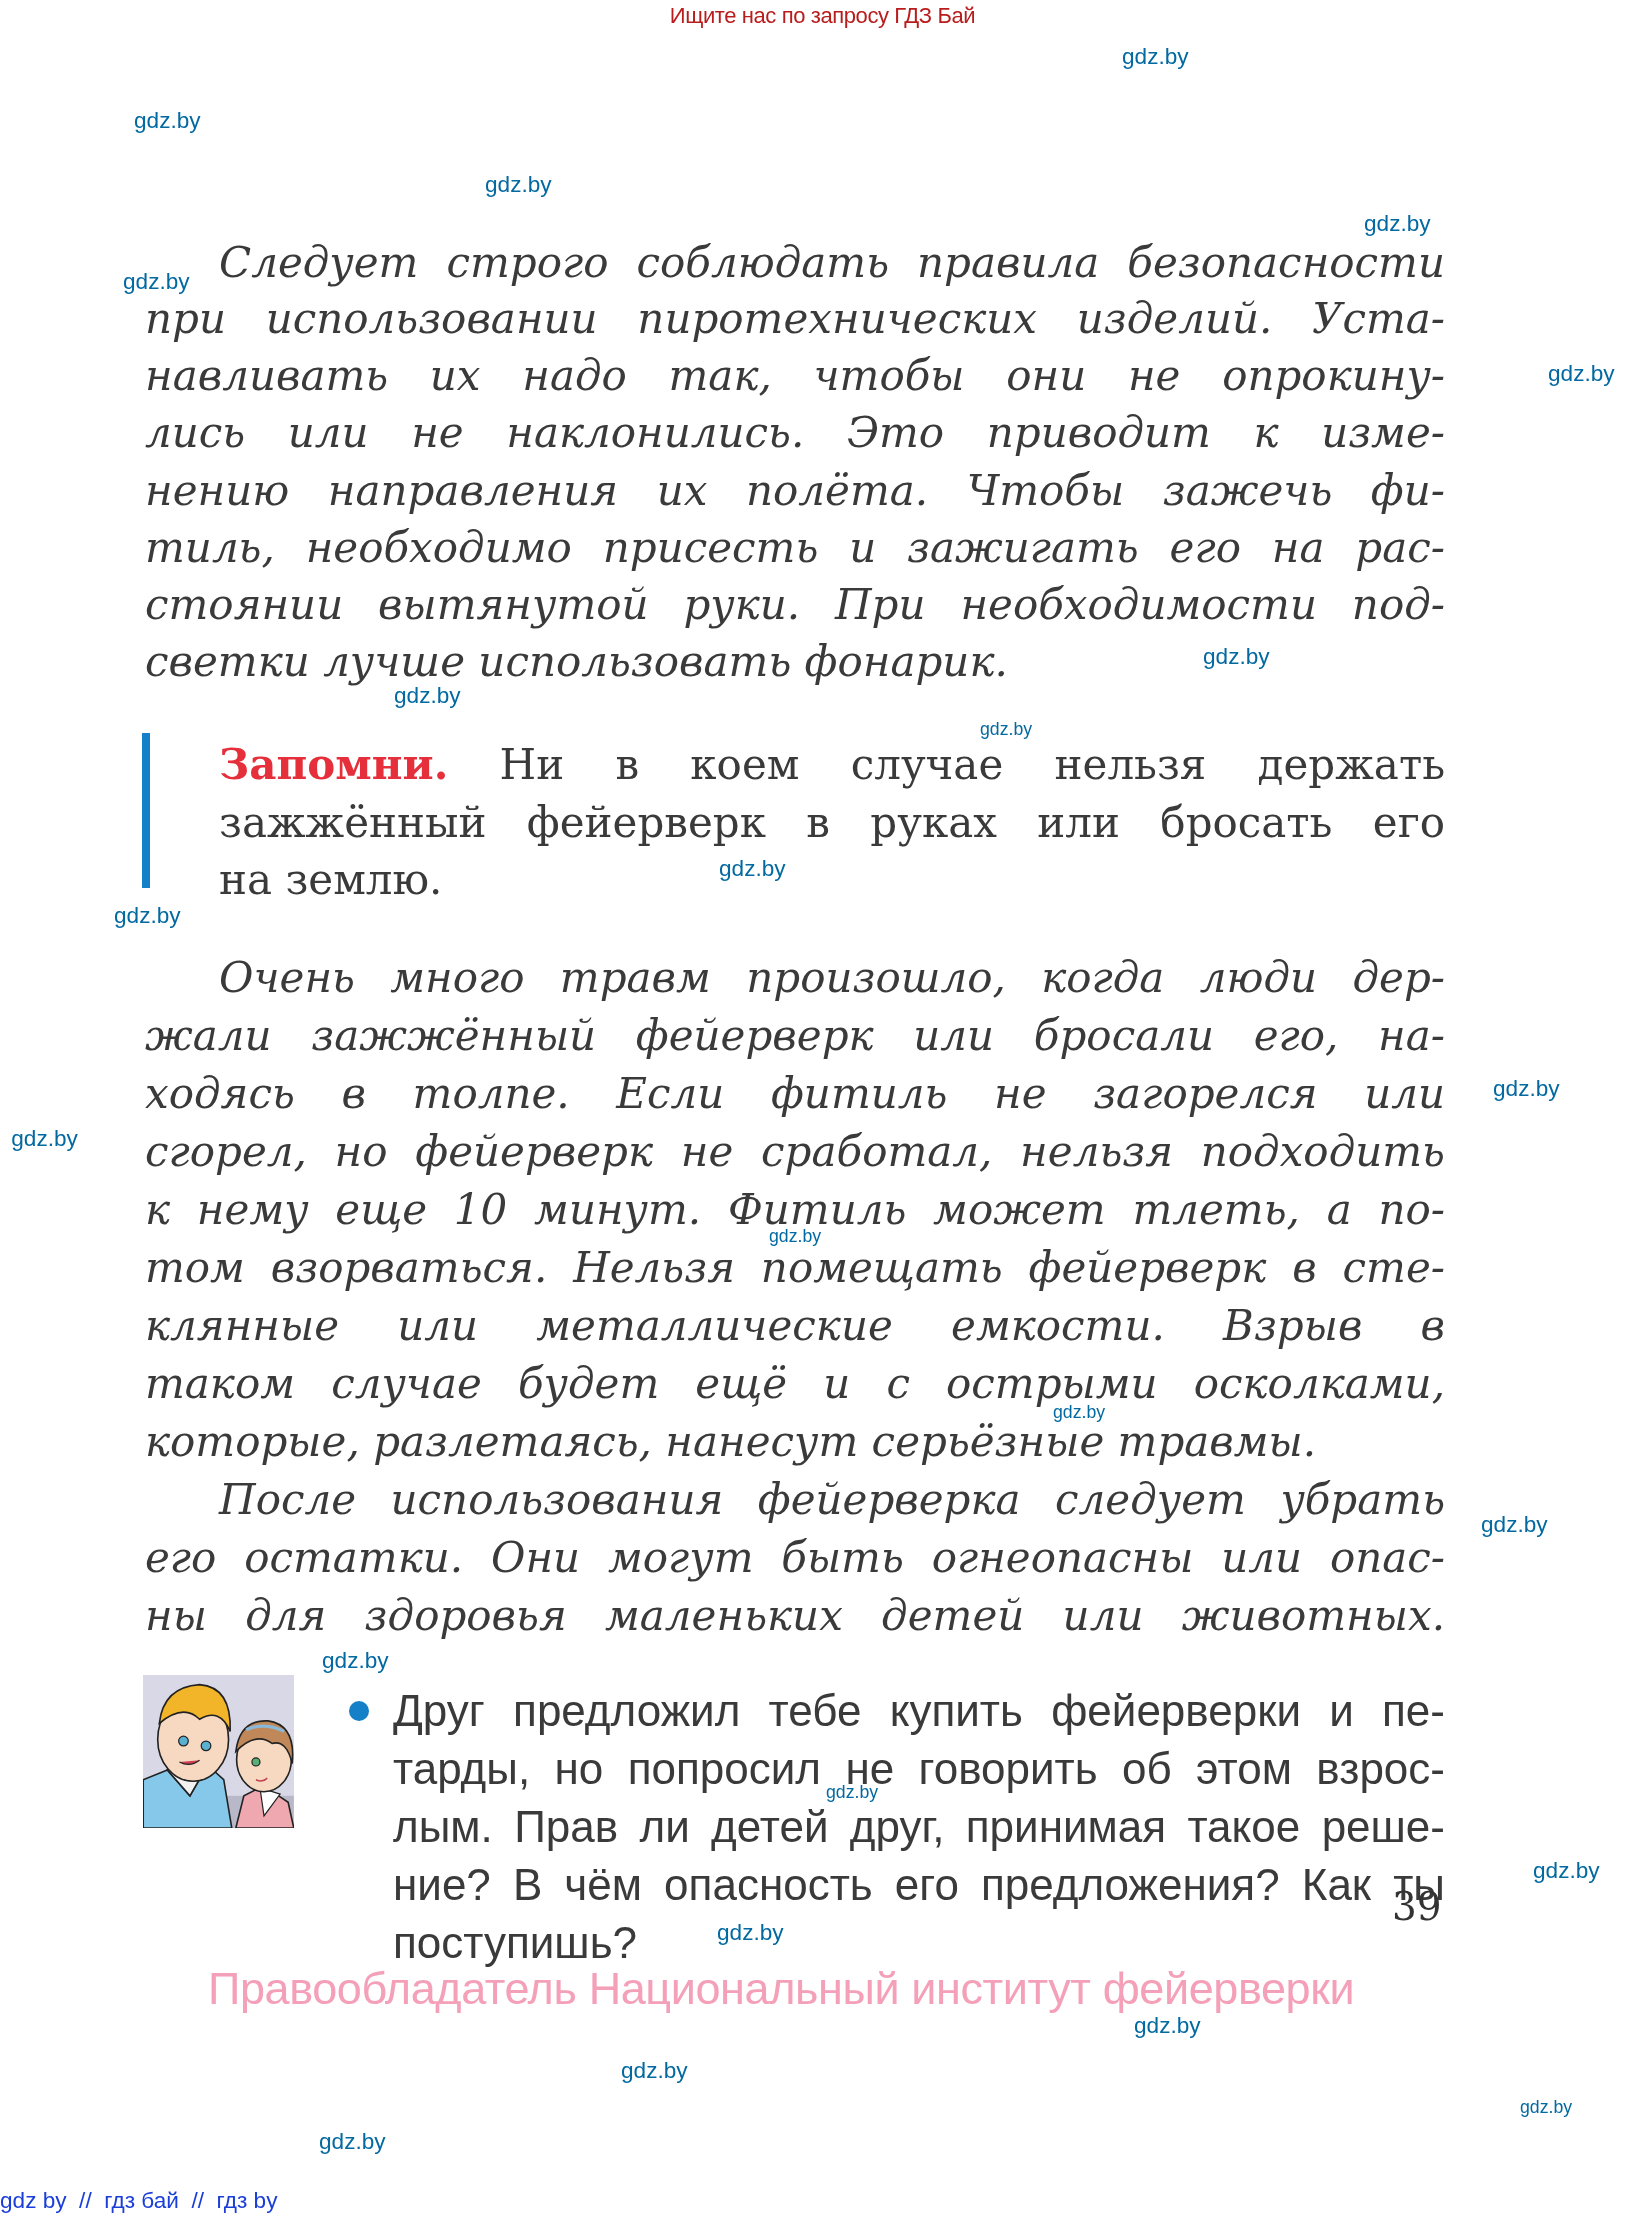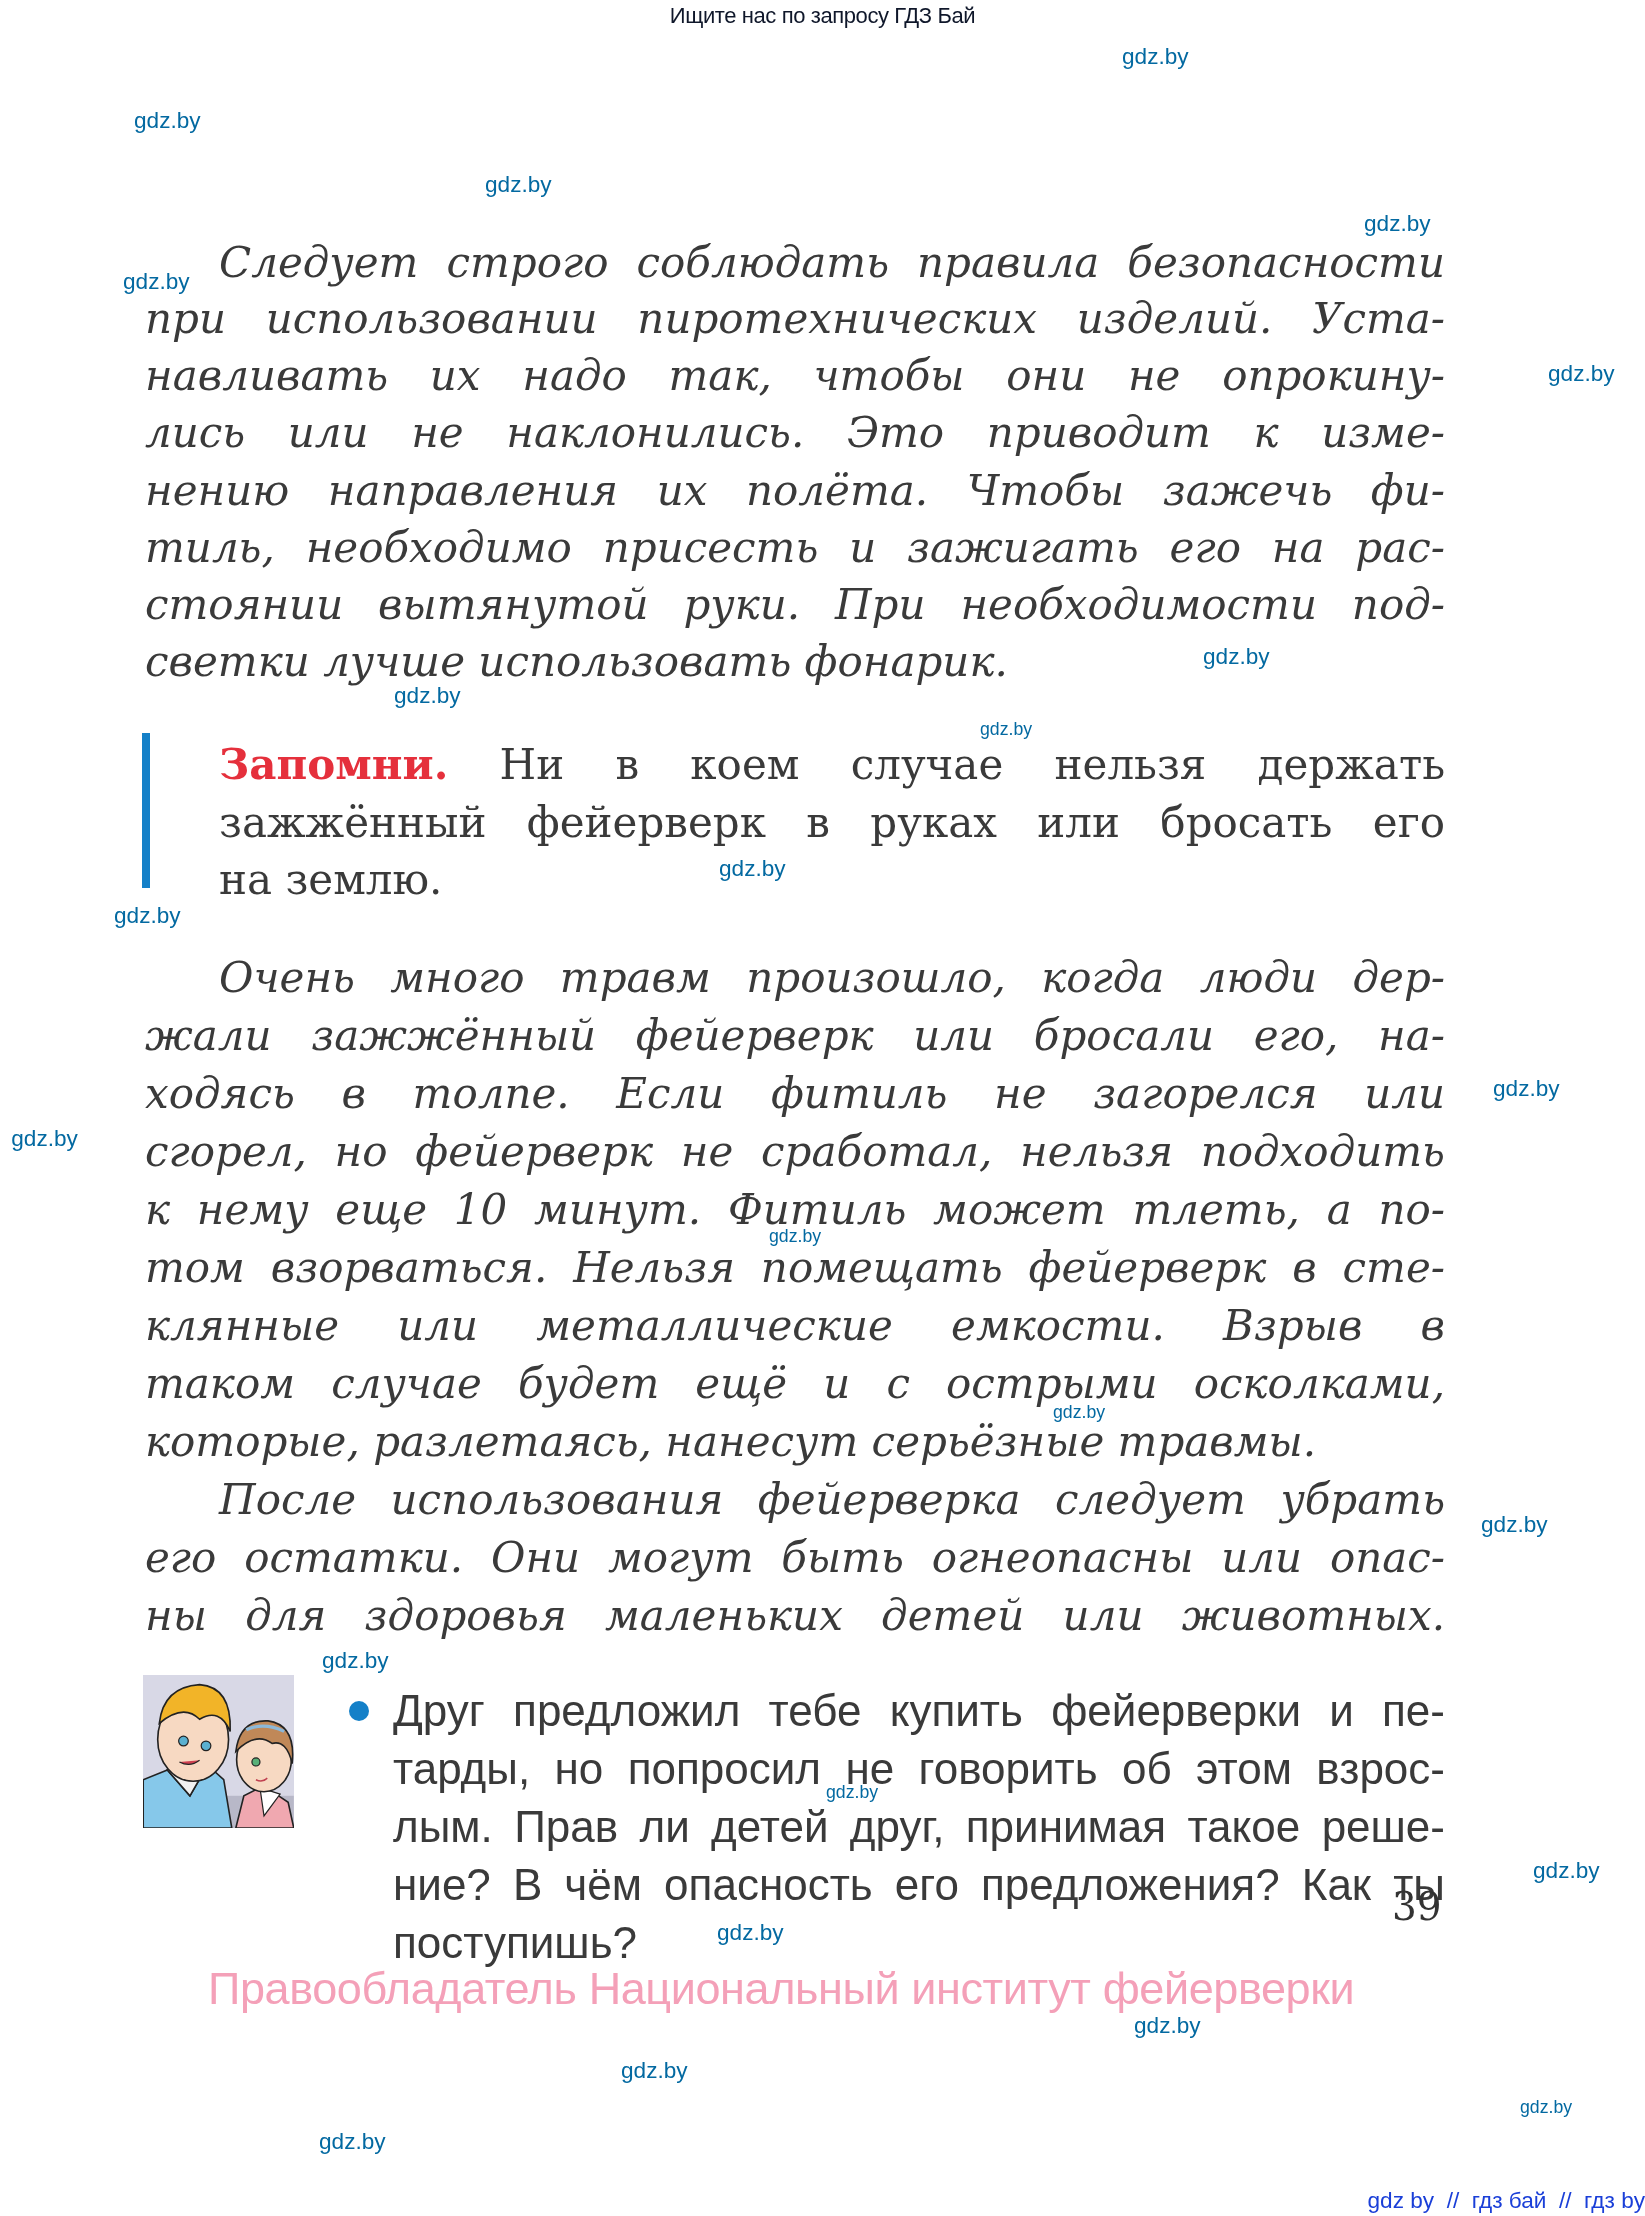--- a/index.html
+++ b/index.html
@@ -1,21 +1,21 @@
 <!DOCTYPE html>
 <html style="font-size:13px"><head>
 <meta charset="utf-8">
 <style>
   html, body { margin: 0; padding: 0; background: #ffffff; }
   body { width: 1645px; height: 2216px; position: relative; overflow: hidden; }
   .abs { position: absolute; }
   .top-banner {
     left: 0; width: 1645px; top: 3.2px; text-align: center;
     font-family: "Liberation Sans", sans-serif; font-size: 22px;
-    color: #0f172a; letter-spacing: -0.4px;
+    color: #b91c1c; letter-spacing: -0.4px;
   }
   .wm {
     font-family: Liberation Sans, sans-serif; font-size: 22.6px;
     color: #0369a1; white-space: nowrap;
   }
   .wm.small { font-size: 17.7px; }
   .body-serif {
     font-family: "DejaVu Serif", "Liberation Serif", serif;
     color: #3a3a3a; font-size: 42px; white-space: nowrap;
   }
@@ -34,21 +34,21 @@
   .bullet { left: 349px; top: 1701px; width: 20px; height: 20px; border-radius: 50%; background: #1480c8; }
   .kids-img { left: 143px; top: 1675px; width: 151px; height: 153px; overflow: hidden; background: #d6d6e4; }
   .rights {
     left: 208px; top: 1963px; font-family: "Liberation Sans", sans-serif; font-size: 45px;
     color: #f4a0b8; white-space: nowrap; letter-spacing: -0.4px;
   }
   .page-num {
     left: 1392px; top: 1884px; font-family: "DejaVu Serif", serif; font-size: 39px; color: #333333;
   }
   .footer-links {
-    left: 0; width: 1645px; top: 2188px; text-align: right;
+    left: 0; width: 1645px; top: 2188px; text-align: left;
     font-family: "Liberation Sans", sans-serif; font-size: 22.6px; color: #1a3fd8; white-space: pre;
   }
 </style>
 </head>
 <body>
 
 <div class="abs top-banner">Ищите нас по запросу ГДЗ Бай</div>
 
 <div class="body-serif">
   <div class="line indent" style="top:234px">Следует строго соблюдать правила безопасности</div>

